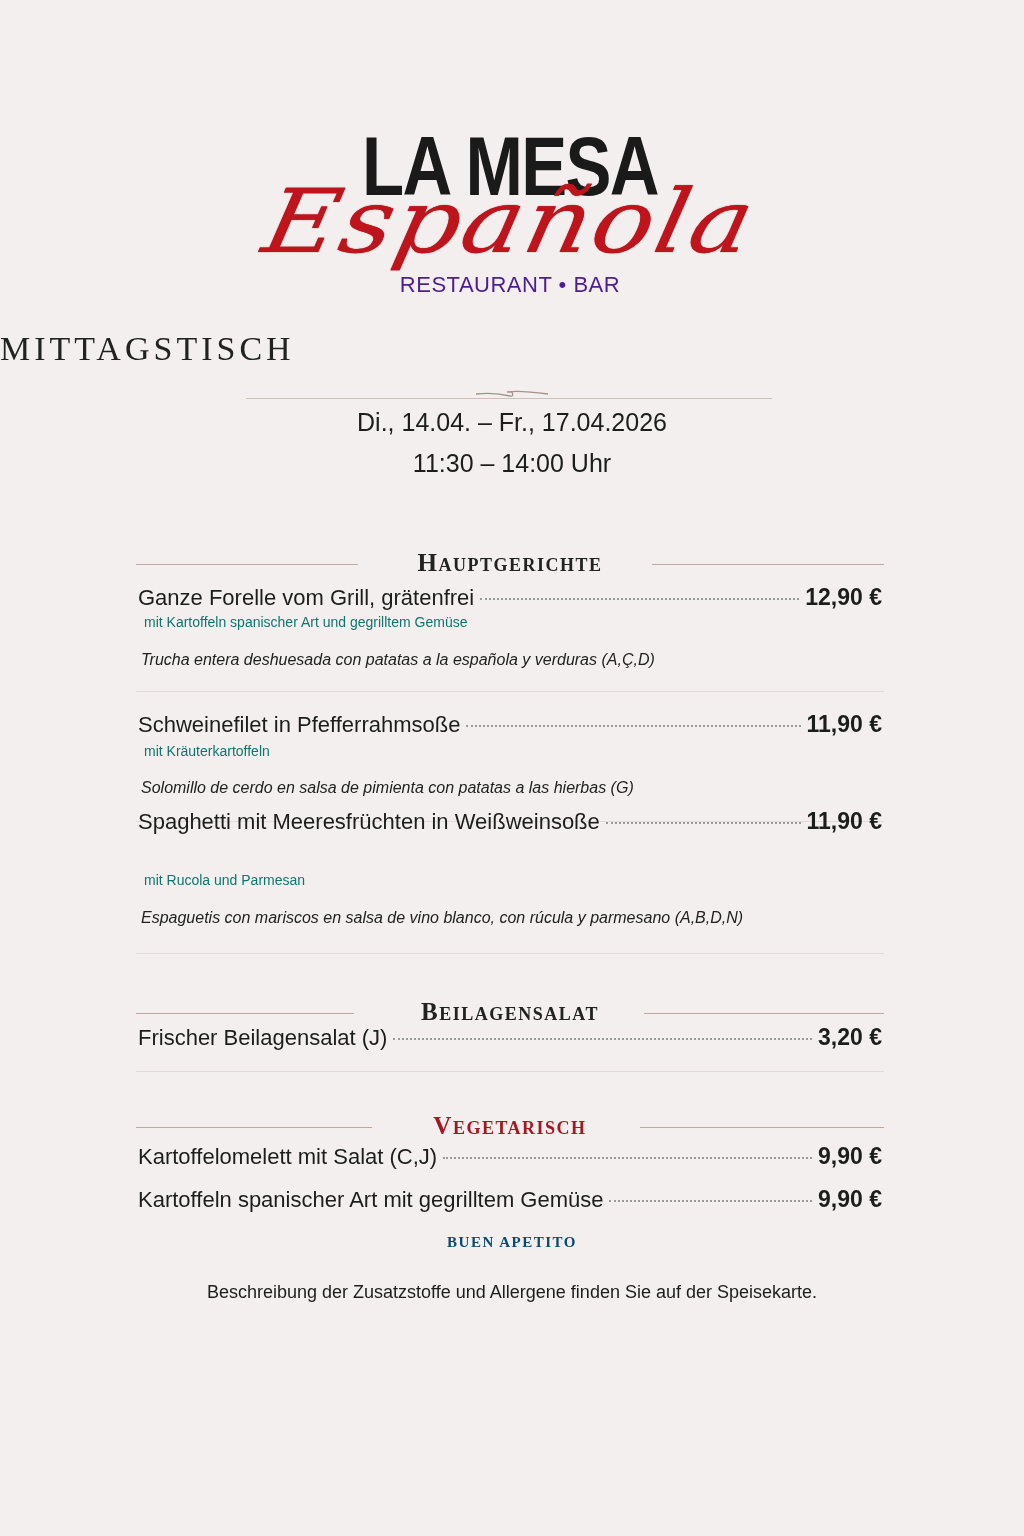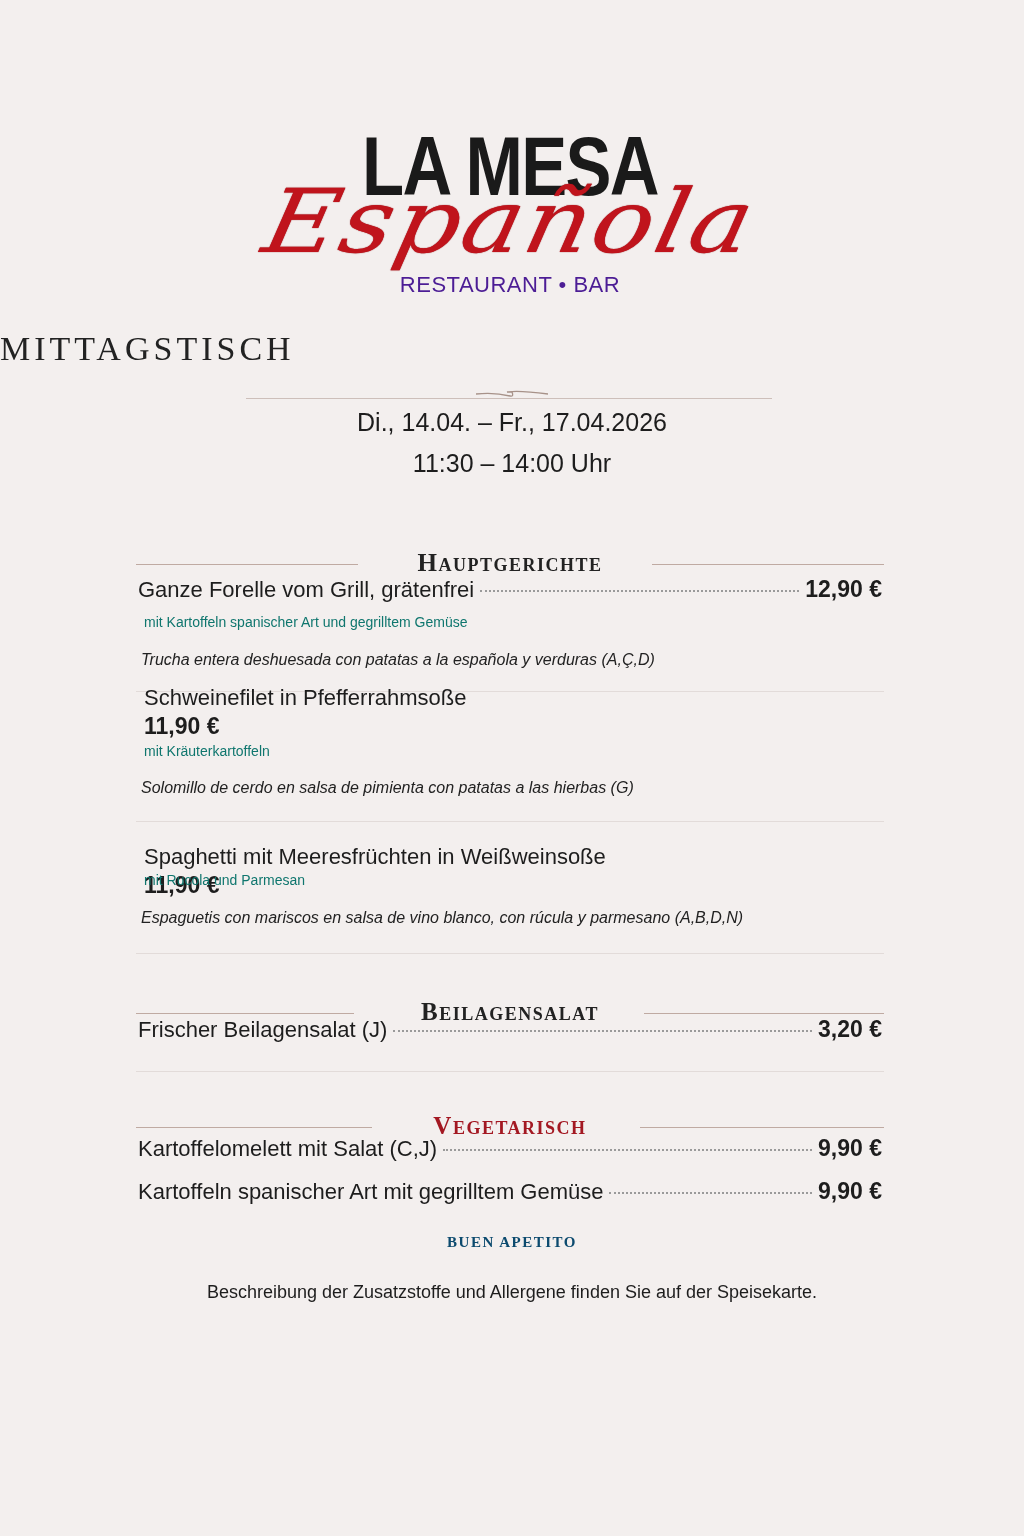--- a/index.html
+++ b/index.html
@@ -13,21 +13,21 @@
   .orn-mark{position:absolute;left:474px;top:386px;width:76px;height:14px;}
   .dates{position:absolute;left:0;right:0;top:408px;text-align:center;font-size:25px;color:#1d1d1d;}
   .hours{position:absolute;left:0;right:0;top:449px;text-align:center;font-size:25px;color:#1d1d1d;}
   .sec{position:absolute;left:136px;width:748px;height:30px;margin-top:31px;}
   .sec .line{position:absolute;top:50%;height:1px;background:#bfaaa2;}
   .sec .head{position:absolute;left:0;right:0;top:0;text-align:center;font-family:"Liberation Serif",serif;font-size:25px;font-variant:small-caps;letter-spacing:1.5px;font-weight:700;color:#222;}
   .sec.red .head{color:#a31822;}
   .item{position:absolute;left:138px;width:744px;display:flex;align-items:baseline;font-size:22px;color:#1d1d1d;}
   .item .name{white-space:nowrap;}
   .item .dots{flex:1;border-bottom:2px dotted #9a9a9a;margin:0 6px;transform:translateY(-5px);height:0;}
-  .item .price{white-space:nowrap;font-weight:700;font-size:23px;}
+  .item .price{white-space:nowrap;font-weight:700;font-size:23px;margin-top:8px;}
   .sub{position:absolute;left:144px;font-size:14px;color:#0f766e;}
   .es{position:absolute;left:141px;font-size:16px;font-style:italic;color:#222;}
   .sep{position:absolute;left:136px;width:748px;height:1px;background:#e2dbd9;}
   .closing{position:absolute;left:0;right:0;top:1234px;text-align:center;font-family:"Liberation Serif",serif;font-weight:700;font-size:15px;letter-spacing:1.5px;color:#0c4a6e;}
   .note{position:absolute;left:0;right:0;top:1282px;text-align:center;font-size:18px;color:#1d1d1d;}
 </style>
 </head>
 <body>
 
 <div class="logo">
@@ -54,30 +54,30 @@
 
 <div class="item" style="top:576px;">
   <span class="name">Ganze Forelle vom Grill, grätenfrei</span>
   <span class="dots"></span>
   <span class="price">12,90 €</span>
 </div>
 <div class="sub" style="top:614px;">mit Kartoffeln spanischer Art und gegrilltem Gemüse</div>
 <div class="es" style="top:651px;">Trucha entera deshuesada con patatas a la española y verduras (A,Ç,D)</div>
 <div class="sep" style="top:691px;"></div>
 
-<div class="item" style="top:685px;flex-direction:column;">
+<div class="item" style="top:703px;">
   <span class="name">Schweinefilet in Pfefferrahmsoße</span>
   <span class="dots"></span>
   <span class="price">11,90 €</span>
 </div>
 <div class="sub" style="top:743px;">mit Kräuterkartoffeln</div>
 <div class="es" style="top:779px;">Solomillo de cerdo en salsa de pimienta con patatas a las hierbas (G)</div>
 <div class="sep" style="top:821px;"></div>
 
-<div class="item" style="top:844px;flex-direction:column;">
+<div class="item" style="top:800px;">
   <span class="name">Spaghetti mit Meeresfrüchten in Weißweinsoße</span>
   <span class="dots"></span>
   <span class="price">11,90 €</span>
 </div>
 <div class="sub" style="top:872px;">mit Rucola und Parmesan</div>
 <div class="es" style="top:909px;">Espaguetis con mariscos en salsa de vino blanco, con rúcula y parmesano (A,B,D,N)</div>
 <div class="sep" style="top:953px;"></div>
 
 <div class="sec" style="top:967px;">
   <div class="line" style="left:0;width:218px;"></div>

